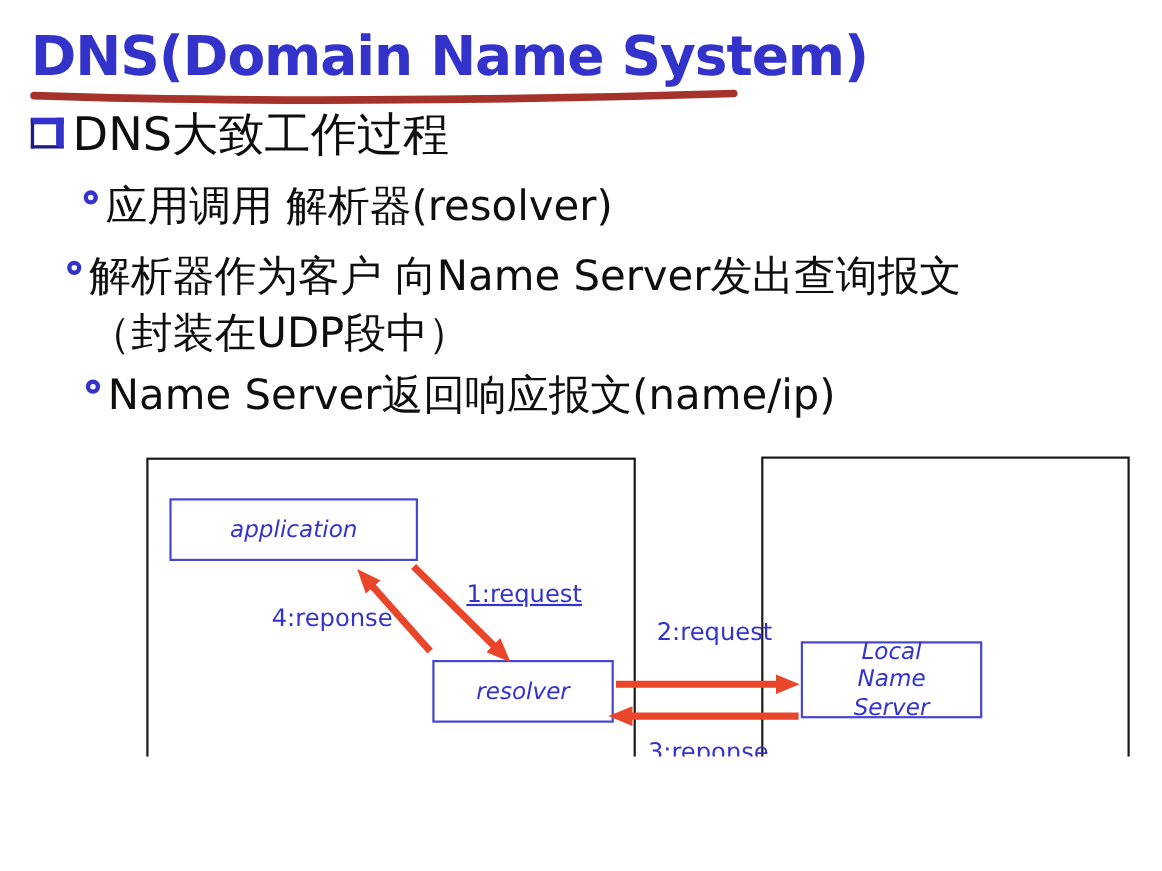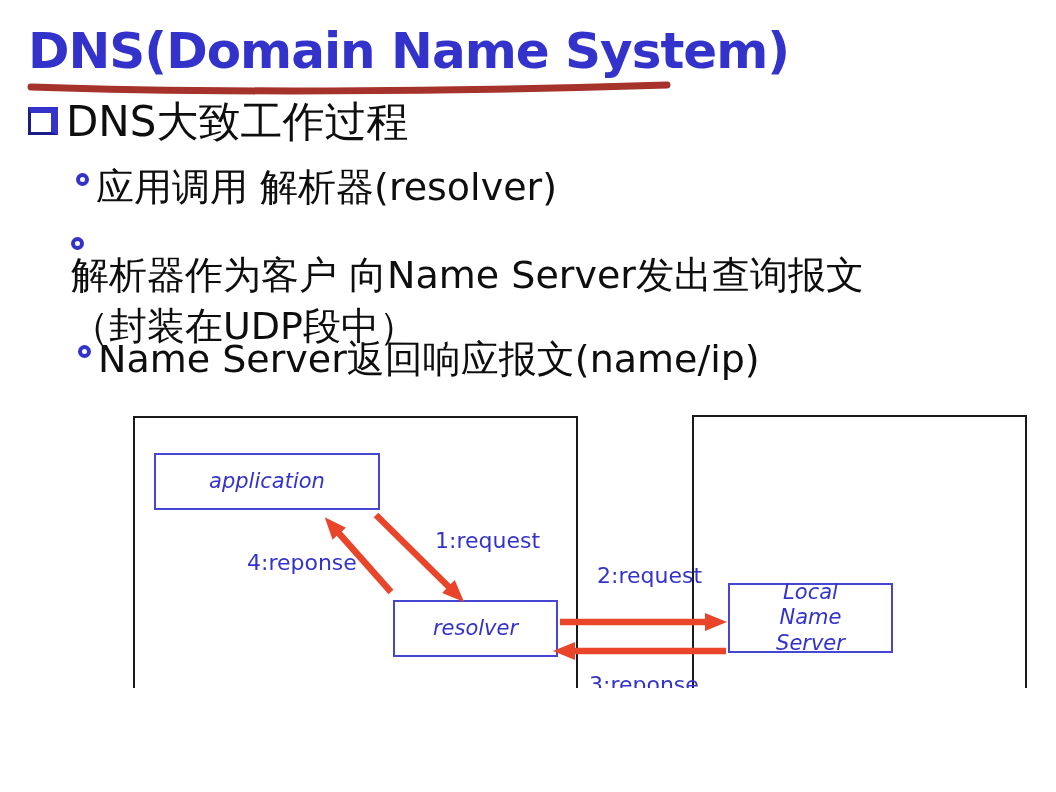--- a/index.html
+++ b/index.html
@@ -35,21 +35,21 @@
     border-left:3px solid #1b1b8c;
     margin:9px 8px 0 0;
   }
   .bullet-sub{font-size:38px;line-height:1.34;}
   .circle-bullet{
     flex:0 0 auto;width:13px;height:13px;background:#fff;
     border:4px solid var(--blue);border-radius:50%;
     margin:11px 7px 0 0;
   }
   .sub1{left:76px;top:162px;}
-  .sub2{left:71px;top:226px;flex-direction:column;}
+  .sub2{left:61px;top:226px;}
   .sub3{left:78px;top:334px;}
   
   .host-box{
     position:absolute;left:133px;top:416px;width:445px;height:384px;
     border:2px solid var(--black-line);background:transparent;
   }
   .server-box{
     position:absolute;left:692px;top:415px;width:335px;height:385px;
     border:2px solid var(--black-line);background:transparent;
   }
@@ -68,21 +68,21 @@
     line-height:1.2;
     font-style:italic;
   }
   .node-application{left:154px;top:453px;width:226px;height:57px;}
   .node-resolver{left:393px;top:600px;width:165px;height:57px;}
   .node-lns{left:728px;top:583px;width:165px;height:70px;padding:0 24px;}
   .arrows-svg{position:absolute;left:0;top:0;width:1056px;height:792px;pointer-events:none;}
   .arrow-label{
     position:absolute;color:var(--blue);font-size:22px;white-space:nowrap;z-index:5;
   }
-  .lbl-1{left:435px;top:528px;}
+  .lbl-1{left:424px;top:528px;text-decoration:underline;}
   .lbl-4{left:247px;top:550px;}
   .lbl-2{left:597px;top:563px;}
   .lbl-3{left:589px;top:672px;}
   .layer-label{
     position:absolute;left:794px;top:732px;color:var(--text-black);
     font-size:28px;font-weight:bold;white-space:nowrap;z-index:4;
   }
   .watermark{
     position:absolute;left:893px;top:761px;color:var(--watermark-gray);
     font-size:24px;white-space:nowrap;z-index:6;

